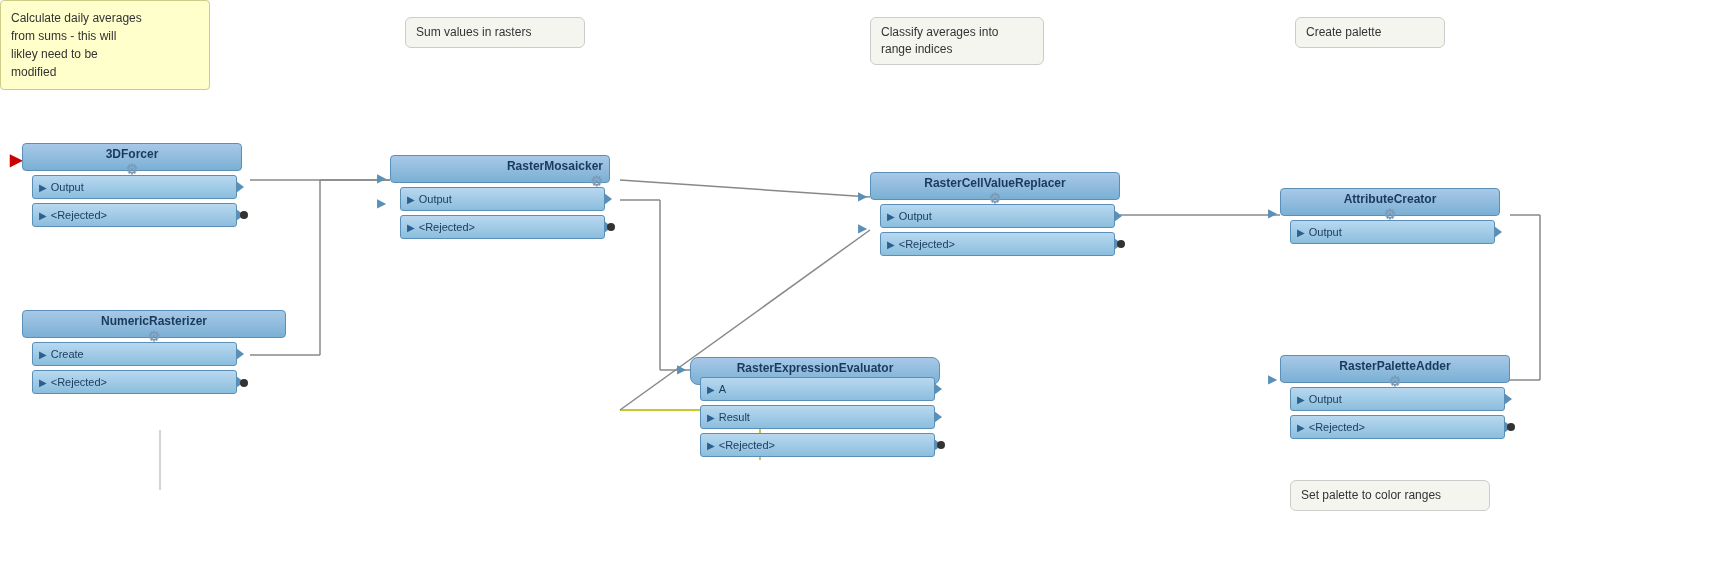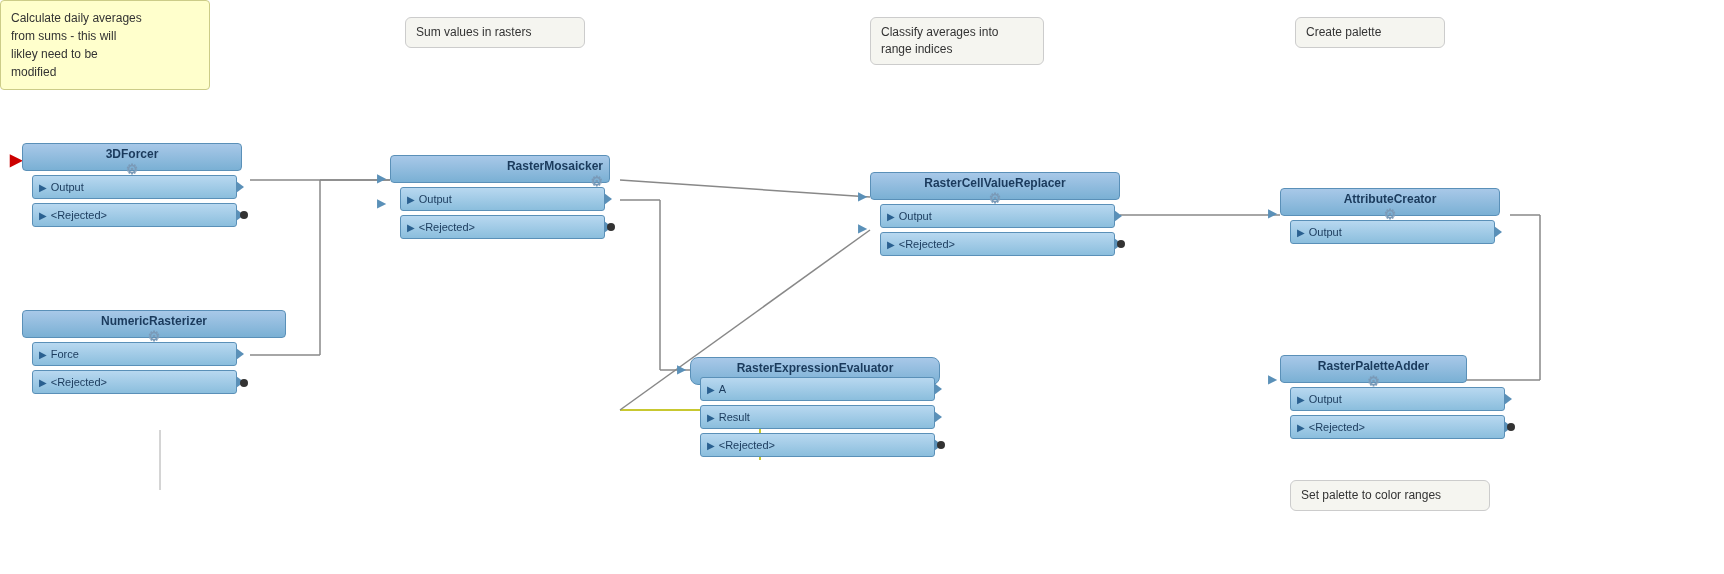--- a/index.html
+++ b/index.html
@@ -167,21 +167,21 @@
 
   <div class="dot" style="left:240px; top:211px;"></div>
 
   <div class="transformer" style="left:22px; top:310px; width:264px; height:28px;">
     <span>NumericRasterizer</span>
     <span class="gear-icon">⚙</span>
   </div>
 
   <div class="transformer-port" style="left:32px; top:342px; width:205px; height:24px;">
     <span class="port-arrow">▶</span>
-    <span>Force</span>
+    <span>Create</span>
     <div class="port-arrow-right"></div>
   </div>
 
   <div class="transformer-port" style="left:32px; top:370px; width:205px; height:24px;">
     <span class="port-arrow">▶</span>
     <span>&lt;Rejected&gt;</span>
     <div class="port-arrow-right"></div>
   </div>
 
   <div class="dot" style="left:240px; top:379px;"></div>
@@ -273,21 +273,21 @@
   </div>
 
   <div class="transformer-port" style="left:1290px; top:220px; width:205px; height:24px;">
     <span class="port-arrow">▶</span>
     <span>Output</span>
     <div class="port-arrow-right"></div>
   </div>
 
   <div style="position:absolute; left:1268px; top:372px; color:#5a90b8; font-size:12px;">▶</div>
 
-  <div class="transformer" style="left:1280px; top:355px; width:187px; height:28px;">
+  <div class="transformer" style="left:1280px; top:355px; width:230px; height:28px;">
     <span>RasterPaletteAdder</span>
     <span class="gear-icon">⚙</span>
   </div>
 
   <div class="transformer-port" style="left:1290px; top:387px; width:215px; height:24px;">
     <span class="port-arrow">▶</span>
     <span>Output</span>
     <div class="port-arrow-right"></div>
   </div>
 

